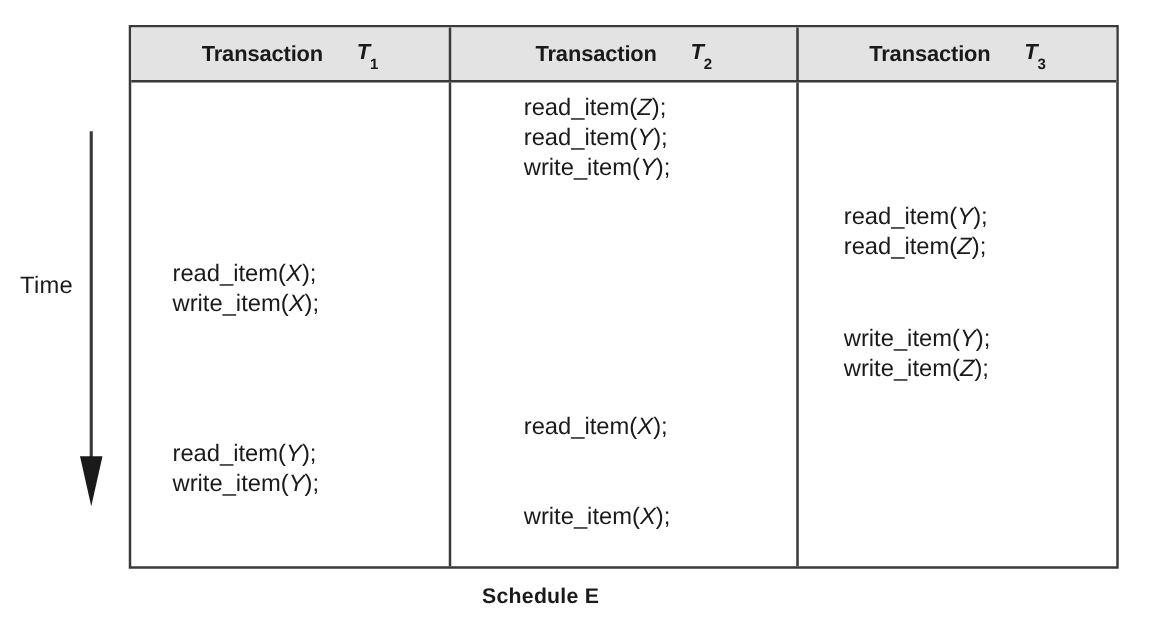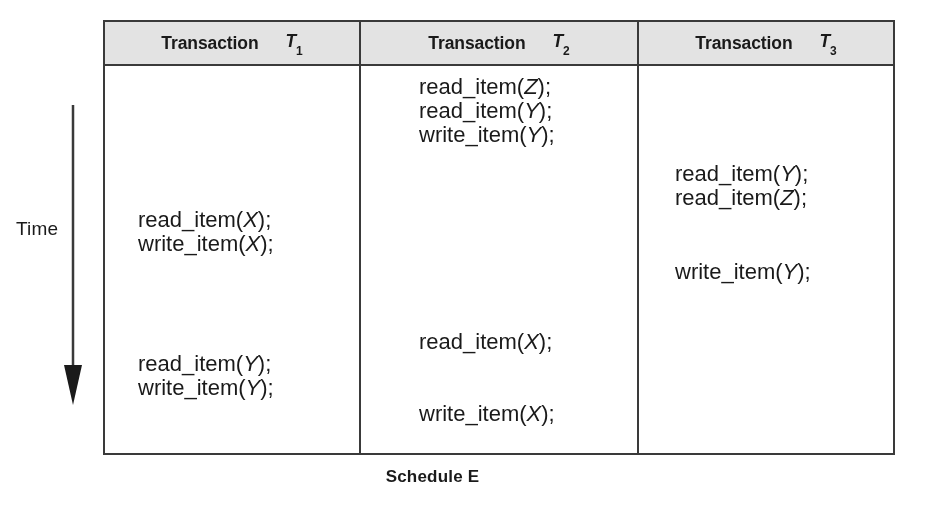--- a/index.html
+++ b/index.html
@@ -91,21 +91,21 @@
     font-size: 12px;
     vertical-align: sub;
     position: relative;
     top: 3px;
     left: 0px;
   }
 
   
   .op-block {
     position: absolute;
-    font-size: 22px;
+    font-size: 19px;
     line-height: 24px;
     white-space: nowrap;
   }
   .op-line {
     white-space: nowrap;
   }
   .op-line .var {
     font-style: italic;
   }
 
@@ -173,19 +173,20 @@
           <div class="op-line"><span>write_item(</span><span class="var">X</span><span>);</span></div>
         </div>
       </div>
     <div class="col col-3" id="cell-t3">
         <div class="op-block" style="top: 96px; left: 36px;">
           <div class="op-line"><span>read_item(</span><span class="var">Y</span><span>);</span></div>
           <div class="op-line"><span>read_item(</span><span class="var">Z</span><span>);</span></div>
         </div>
         <div class="op-block" style="top: 194px; left: 36px;">
           <div class="op-line"><span>write_item(</span><span class="var">Y</span><span>);</span></div>
+          <div class="op-line"><span>write_item(</span><span class="var">Z</span><span>);</span></div>
         </div>
       </div>
   </div>
 
 </div>
 
 <div id="caption">Schedule E</div>
 
 </body></html>

